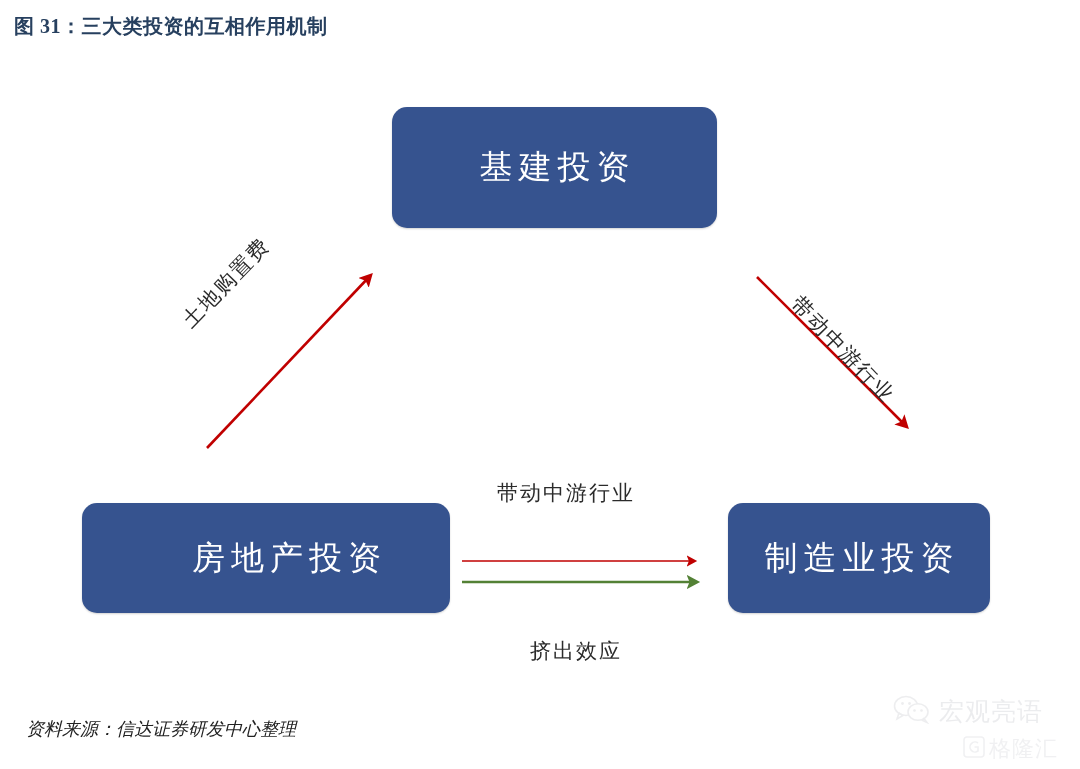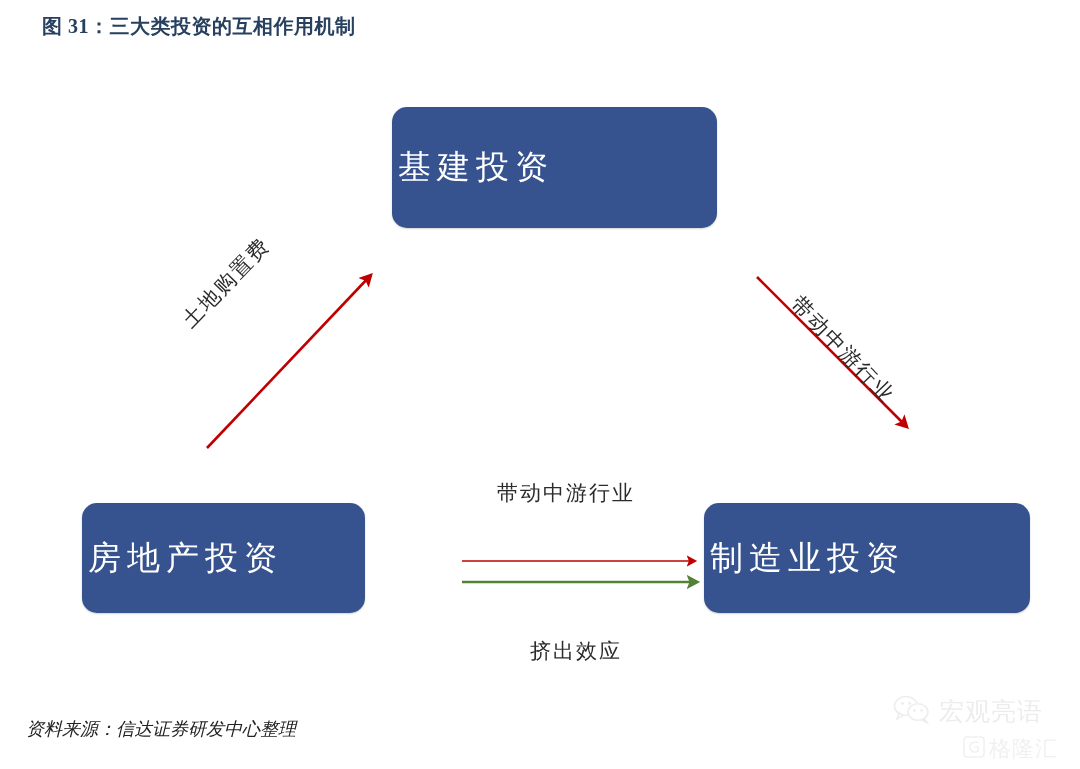--- a/index.html
+++ b/index.html
@@ -20,21 +20,20 @@
   #figure-title {
     position: absolute;
     left: 14px;
     top: 13px;
     font-family: "Liberation Serif", "DejaVu Serif", serif;
     font-size: 20px;
     font-weight: bold;
     color: #27405f;
     letter-spacing: 0.5px;
     white-space: nowrap;
-    margin-left: 28px;
   }
 
   
   #diagram-canvas {
     position: absolute;
     left: 0;
     top: 0;
     width: 1080px;
     height: 769px;
   }
@@ -47,47 +46,49 @@
     pointer-events: none;
   }
 
   
   .node-box {
     position: absolute;
     background: #36538f;
     border-radius: 15px;
     display: flex;
     align-items: center;
+    justify-content: center;
     box-shadow: 0 1px 2px rgba(0,0,0,0.18);
   }
   .node-label {
     color: #ffffff;
     font-family: "Liberation Serif", "DejaVu Serif", serif;
     font-size: 33px;
     letter-spacing: 6px;
     text-indent: 6px;
     font-weight: normal;
     white-space: nowrap;
   }
   #node-infrastructure {
     left: 392px;
     top: 107px;
     width: 325px;
     height: 121px;
   }
   #node-realestate {
     left: 82px;
     top: 503px;
-    width: 283px;
+    width: 327px;
     height: 110px;
+    padding-left: 41px;
   }
   #node-manufacturing {
-    left: 704px;
+    left: 728px;
     top: 503px;
-    width: 326px;
+    width: 262px;
     height: 110px;
   }
 
   
   .edge-label {
     position: absolute;
     font-family: "Liberation Serif", "DejaVu Serif", serif;
     font-size: 21px;
     color: #2b2b2b;
     letter-spacing: 2px;

